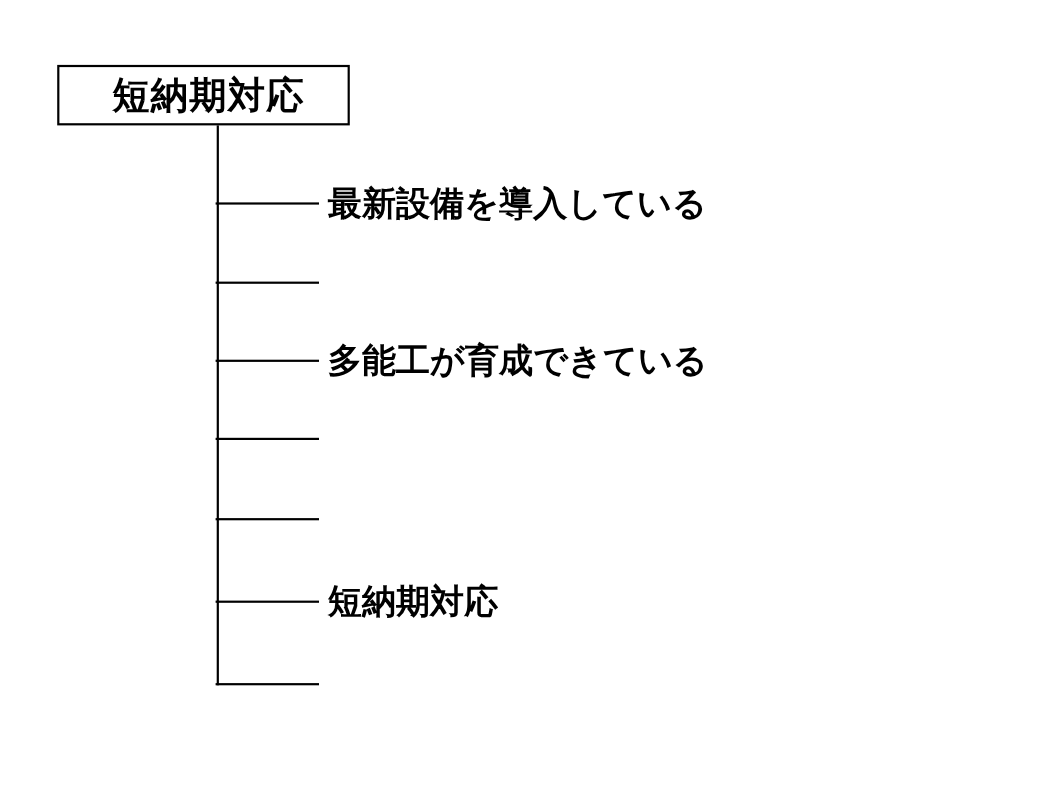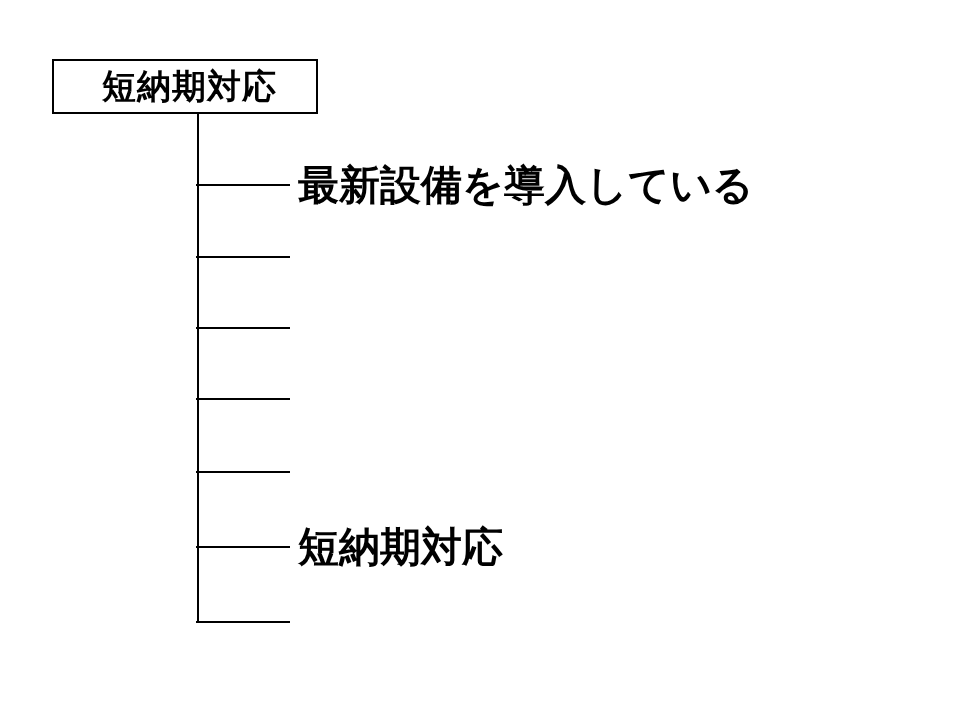--- a/index.html
+++ b/index.html
@@ -49,21 +49,21 @@
     left: 196px;
     width: 94px;
     height: 1.5px;
     background: #000000;
   }
   .item-label {
     position: absolute;
     left: 298px;
     height: 40px;
     line-height: 40px;
-    font-size: 41px;
+    font-size: 31px;
     font-weight: bold;
     white-space: nowrap;
   }
 </style>
 </head>
 <body>
 
 <div id="canvas">
 
   <div class="root-box">
@@ -71,20 +71,21 @@
   </div>
 
   <div class="trunk"></div>
 
   <div class="branch-line" style="top:184px"></div>
   <div class="item-label" style="top:165px">最新設備を導入している</div>
 
   <div class="branch-line" style="top:256px"></div>
 
   <div class="branch-line" style="top:327px"></div>
+  <div class="item-label" style="top:308px">多能工が育成できている</div>
 
   <div class="branch-line" style="top:398px"></div>
 
   <div class="branch-line" style="top:471px"></div>
 
   <div class="branch-line" style="top:546px"></div>
   <div class="item-label" style="top:527px">短納期対応</div>
 
   <div class="branch-line" style="top:621px"></div>
 

